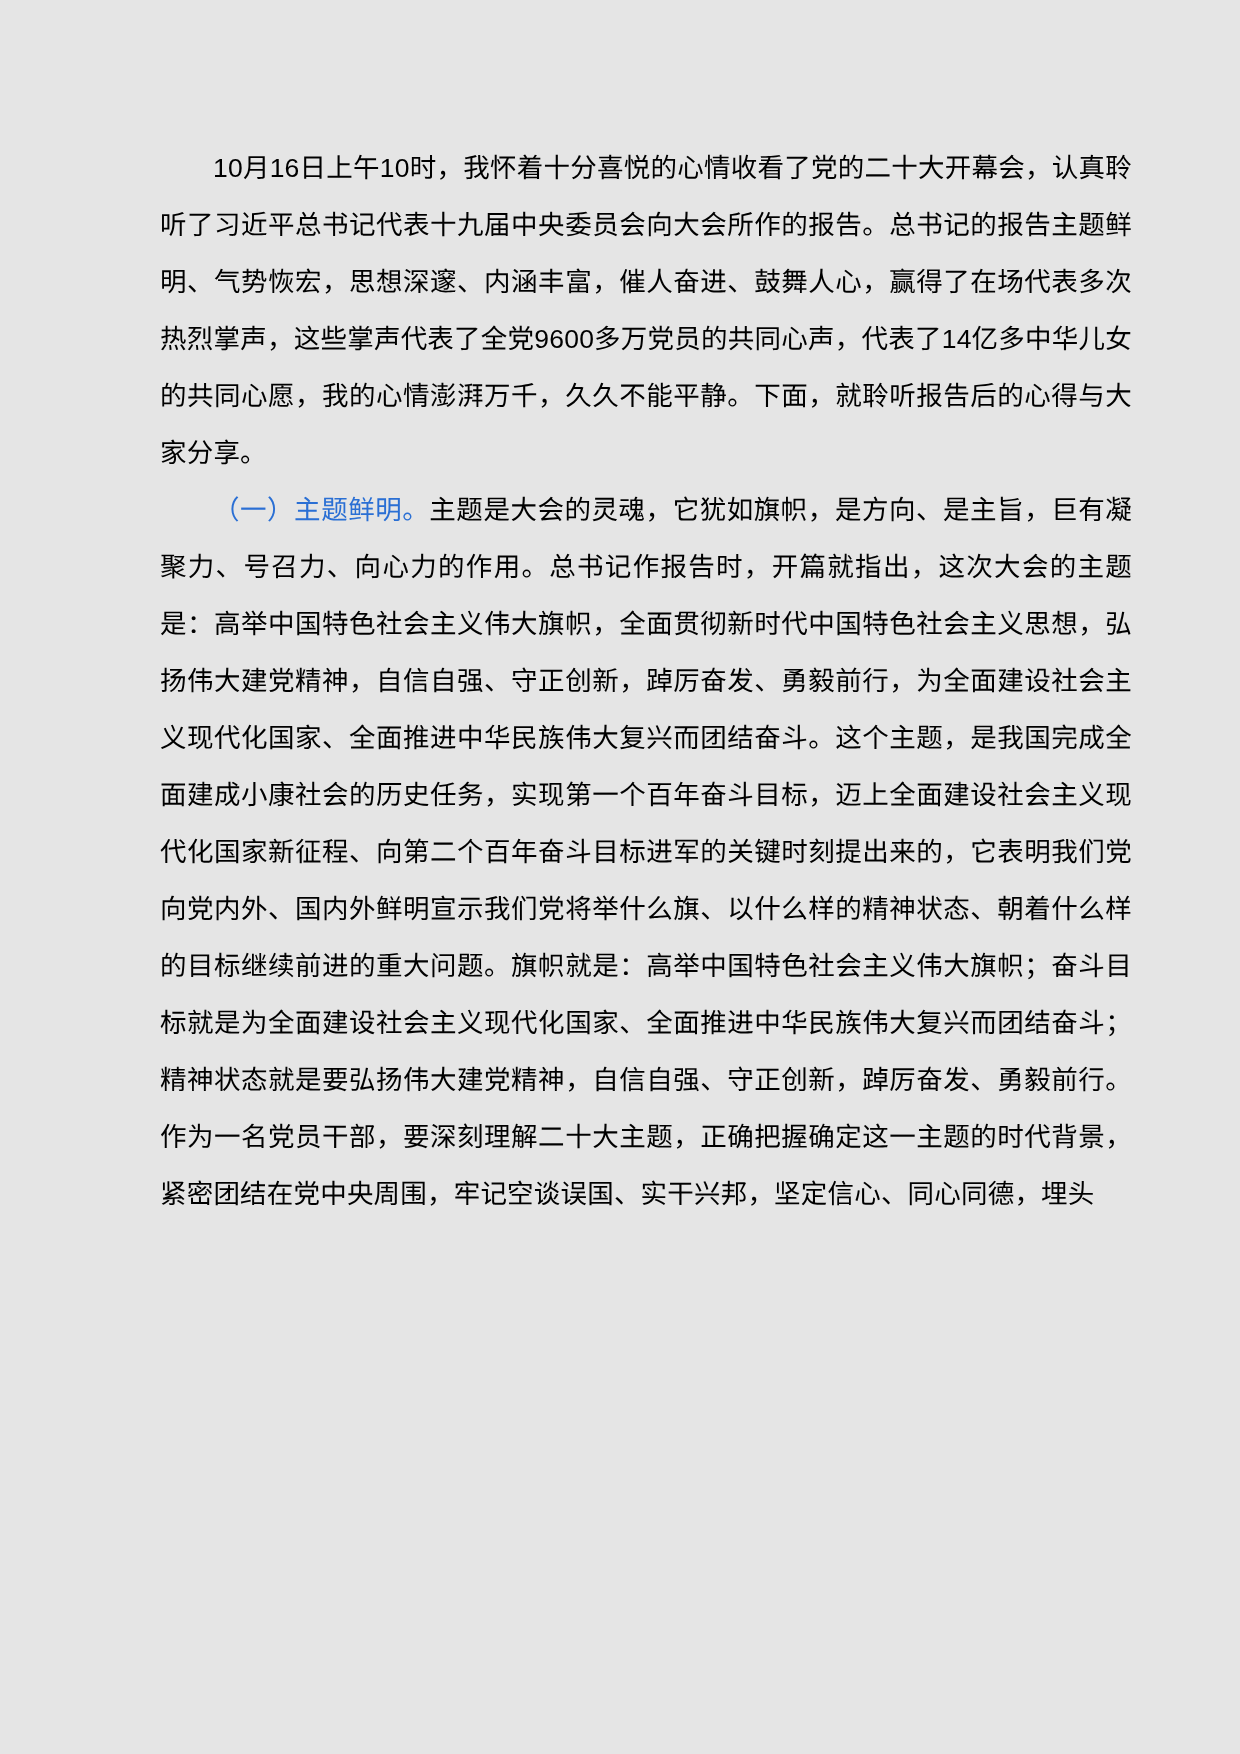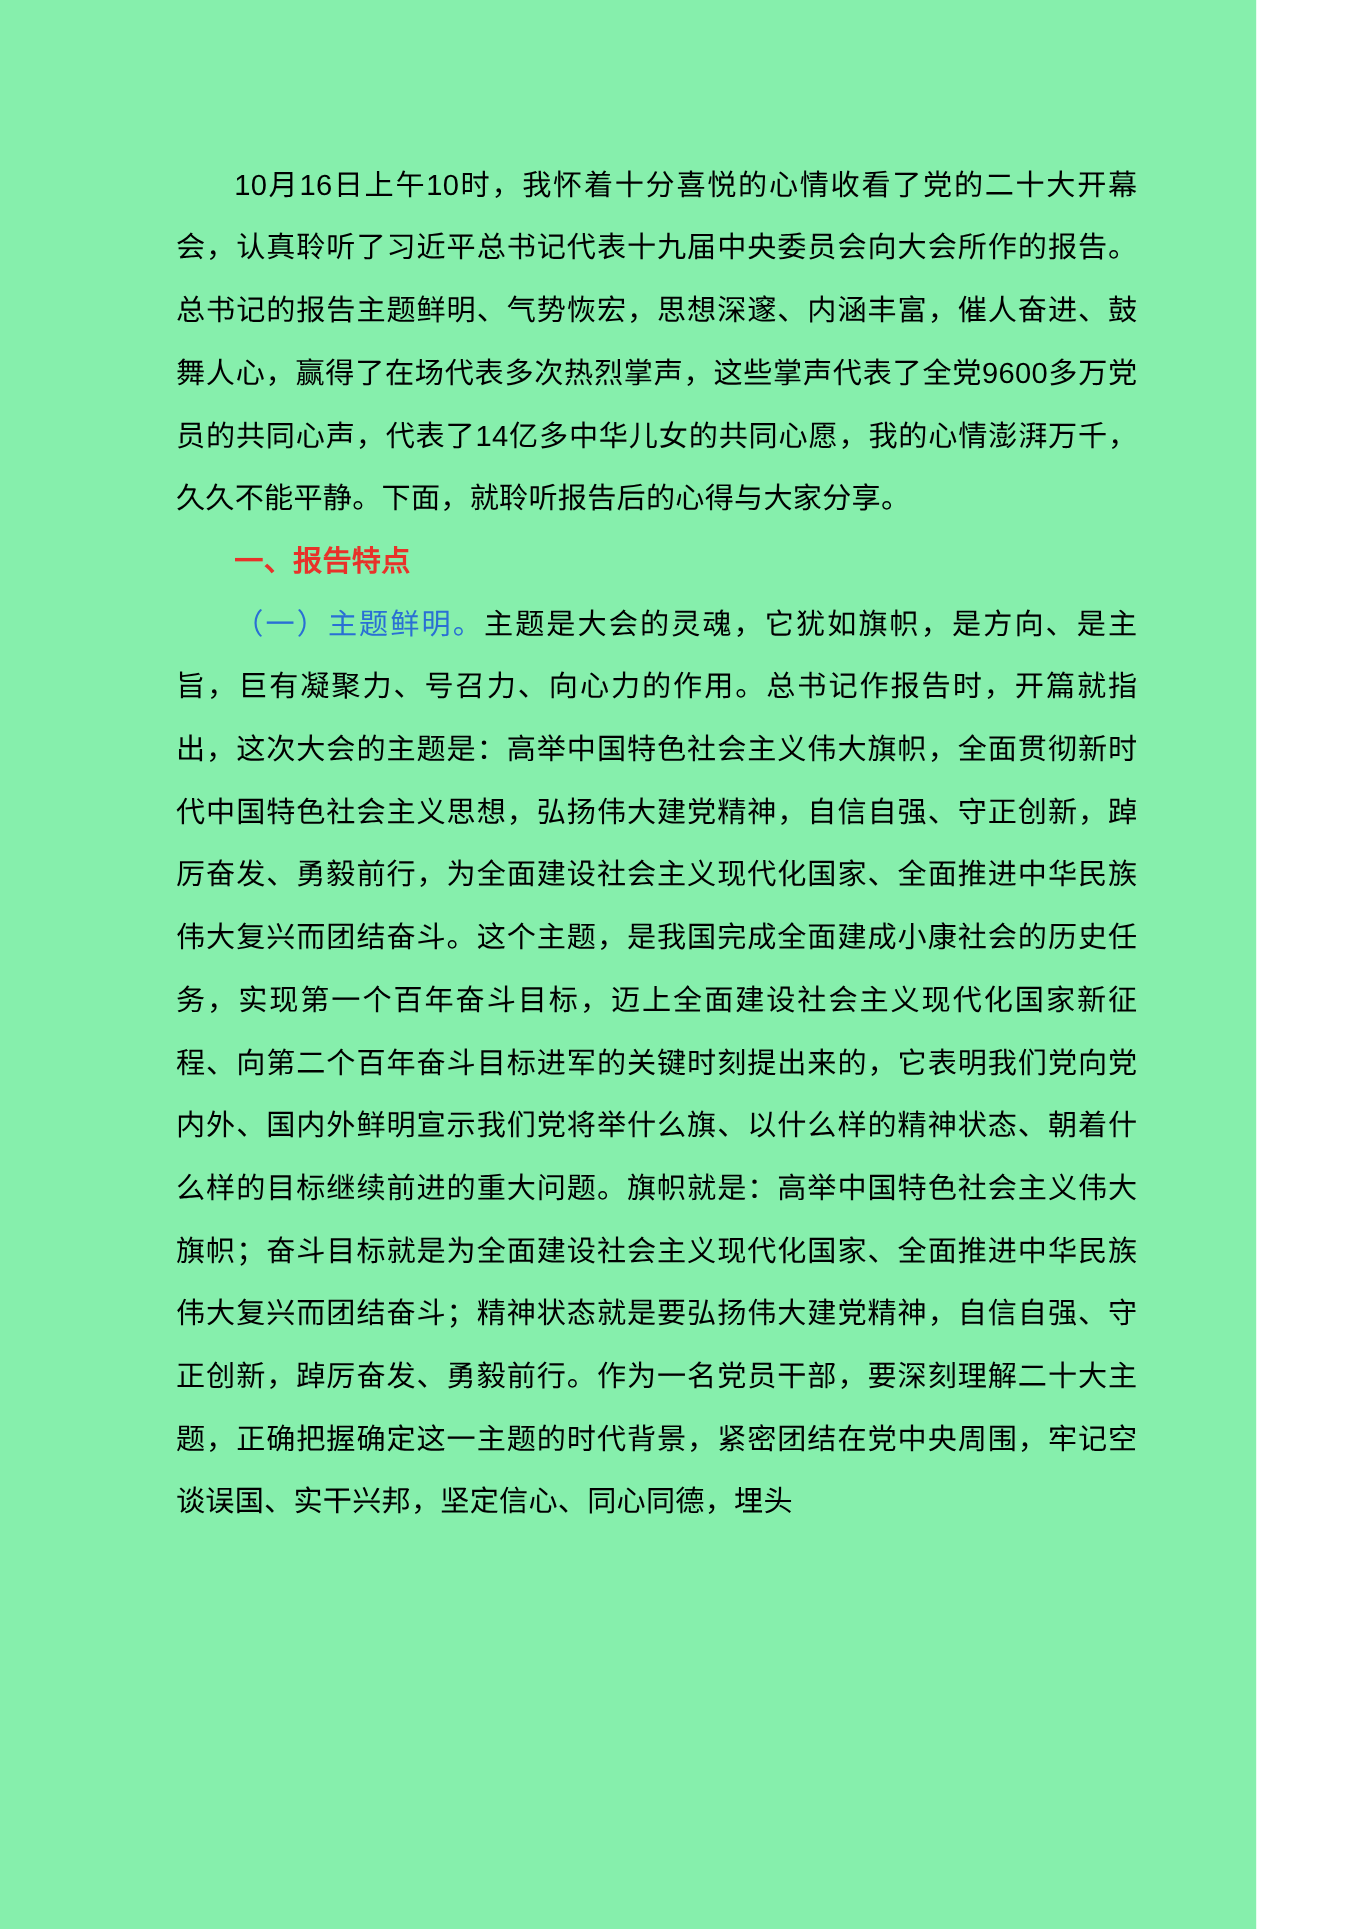--- a/index.html
+++ b/index.html
@@ -9,24 +9,24 @@
   }
   body {
     width: 1240px;
     height: 1754px;
     font-family: "Liberation Sans", "DejaVu Sans", sans-serif;
     color: #000000;
     overflow: hidden;
   }
   .page {
     box-sizing: border-box;
-    width: 1142px;
+    width: 1240px;
     height: 1754px;
     padding: 140px 108px 0 160px;
-    background: #86efac;
+    background: #e5e5e5;
   }
   .doc-body {
     font-size: 26.5px;
     line-height: 57px;
     letter-spacing: 0.2px;
     text-align: justify;
     text-justify: inter-ideograph;
   }
   p {
     margin: 0;
@@ -45,18 +45,17 @@
   }
 </style>
 </head>
 <body>
 
 <div class="page">
   <div class="doc-body">
 
     <p class="indent">10月16日上午10时，我怀着十分喜悦的心情收看了党的二十大开幕会，认真聆听了习近平总书记代表十九届中央委员会向大会所作的报告。总书记的报告主题鲜明、气势恢宏，思想深邃、内涵丰富，催人奋进、鼓舞人心，赢得了在场代表多次热烈掌声，这些掌声代表了全党9600多万党员的共同心声，代表了14亿多中华儿女的共同心愿，我的心情澎湃万千，久久不能平静。下面，就聆听报告后的心得与大家分享。</p>
 
-    <p class="heading-red">一、报告特点</p>
 
     <p class="indent"><span class="sub-blue">（一）主题鲜明。</span><span>主题是大会的灵魂，它犹如旗帜，是方向、是主旨，巨有凝聚力、号召力、向心力的作用。总书记作报告时，开篇就指出，这次大会的主题是：高举中国特色社会主义伟大旗帜，全面贯彻新时代中国特色社会主义思想，弘扬伟大建党精神，自信自强、守正创新，踔厉奋发、勇毅前行，为全面建设社会主义现代化国家、全面推进中华民族伟大复兴而团结奋斗。这个主题，是我国完成全面建成小康社会的历史任务，实现第一个百年奋斗目标，迈上全面建设社会主义现代化国家新征程、向第二个百年奋斗目标进军的关键时刻提出来的，它表明我们党向党内外、国内外鲜明宣示我们党将举什么旗、以什么样的精神状态、朝着什么样的目标继续前进的重大问题。旗帜就是：高举中国特色社会主义伟大旗帜；奋斗目标就是为全面建设社会主义现代化国家、全面推进中华民族伟大复兴而团结奋斗；精神状态就是要弘扬伟大建党精神，自信自强、守正创新，踔厉奋发、勇毅前行。作为一名党员干部，要深刻理解二十大主题，正确把握确定这一主题的时代背景，紧密团结在党中央周围，牢记空谈误国、实干兴邦，坚定信心、同心同德，埋头</span></p>
 
   </div>
 </div>
 
 </body></html>

